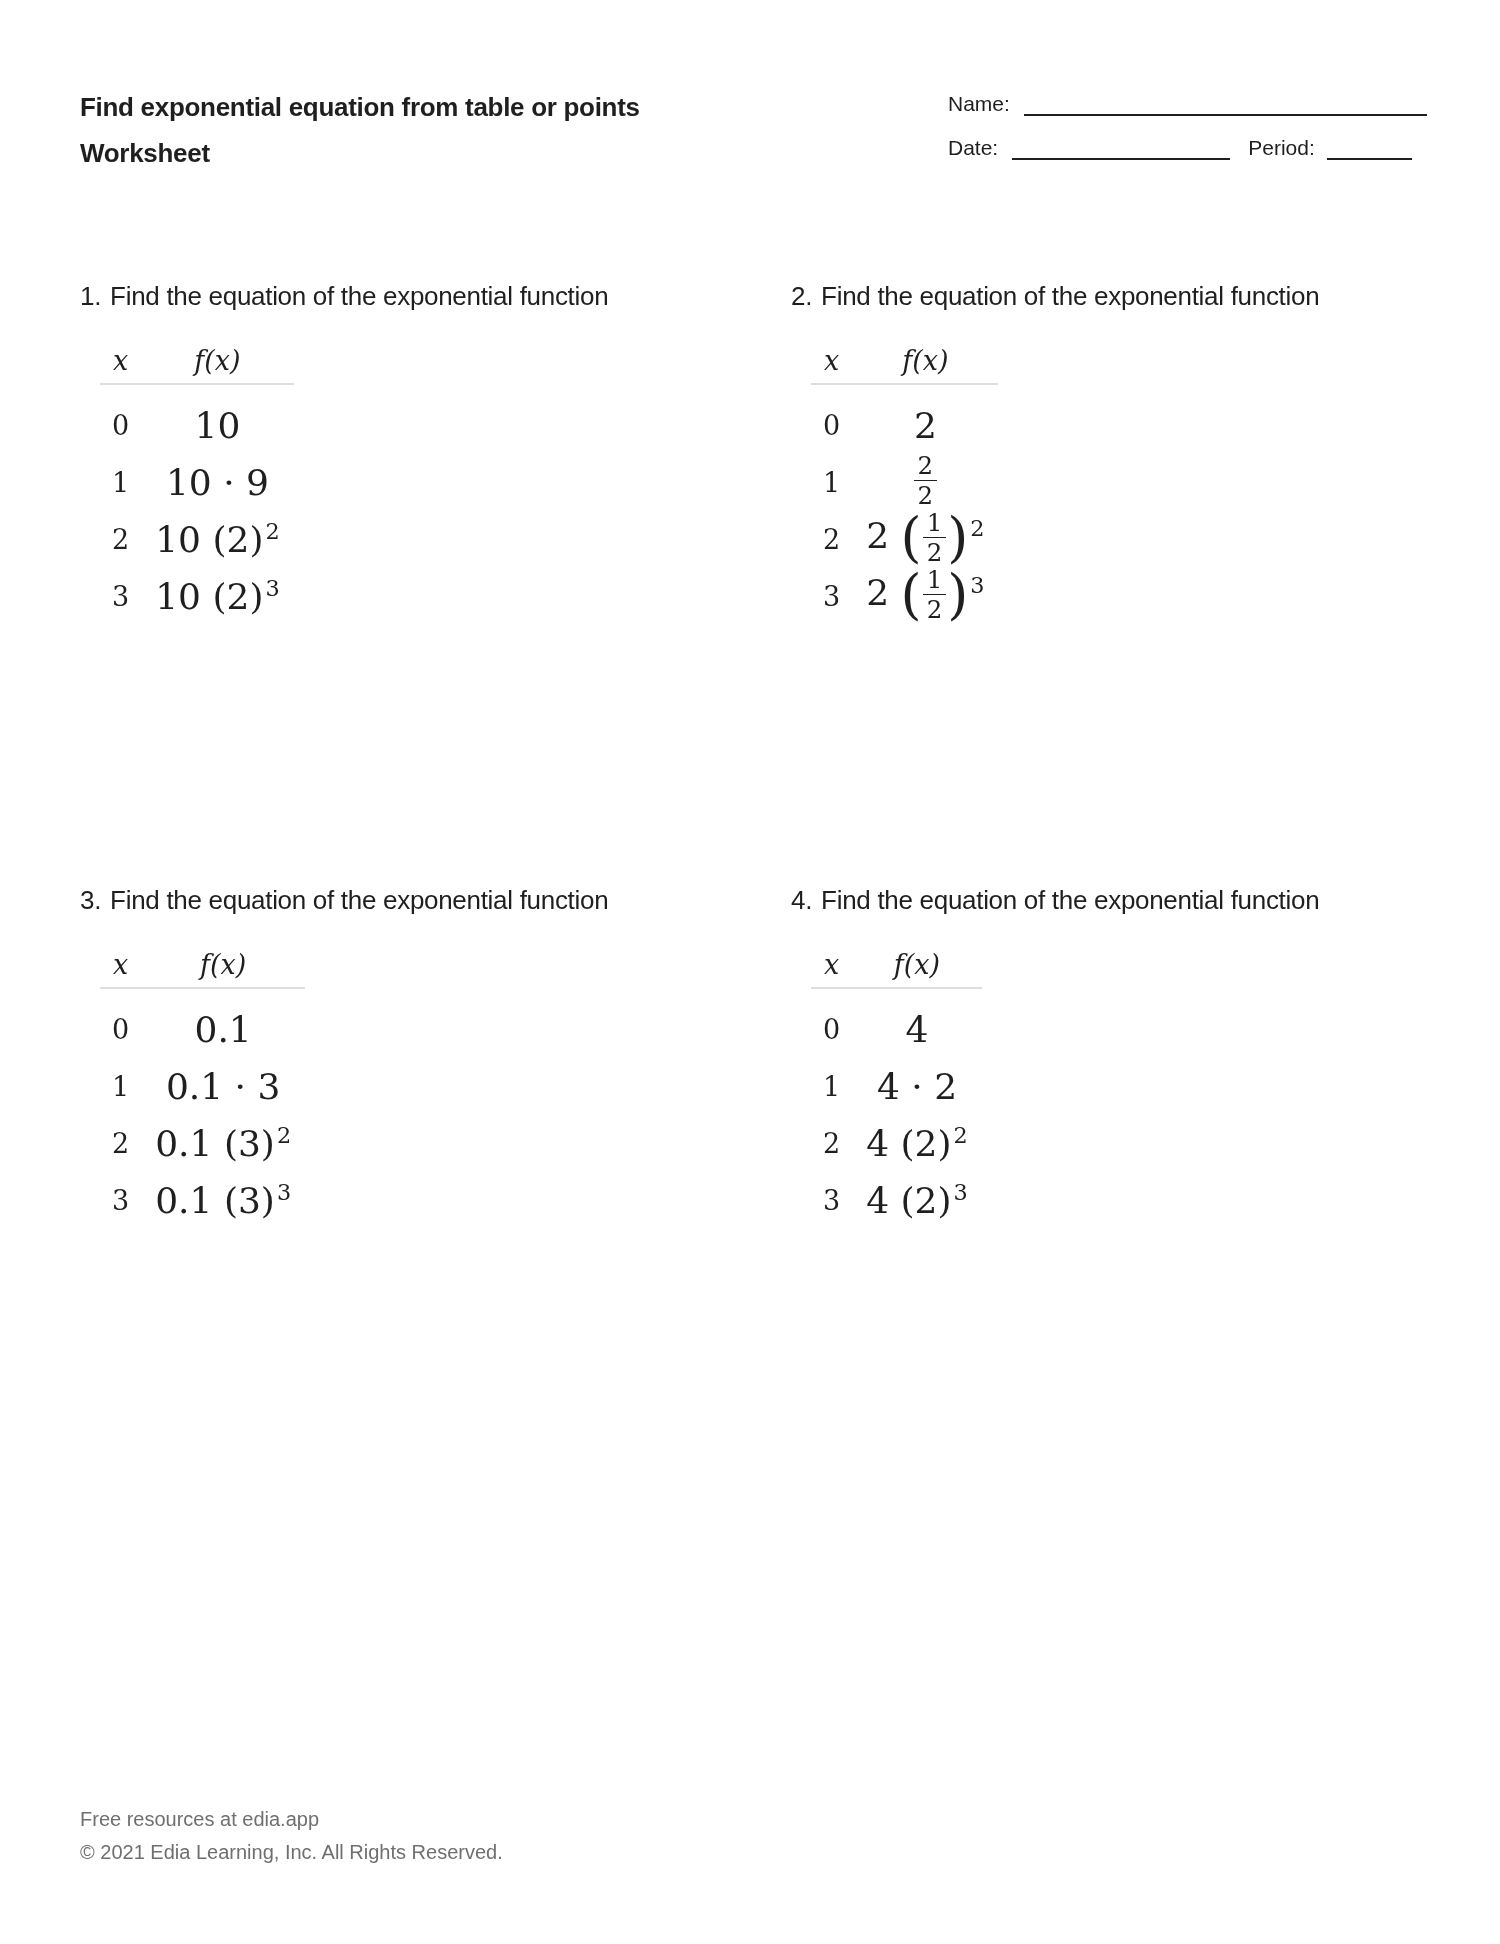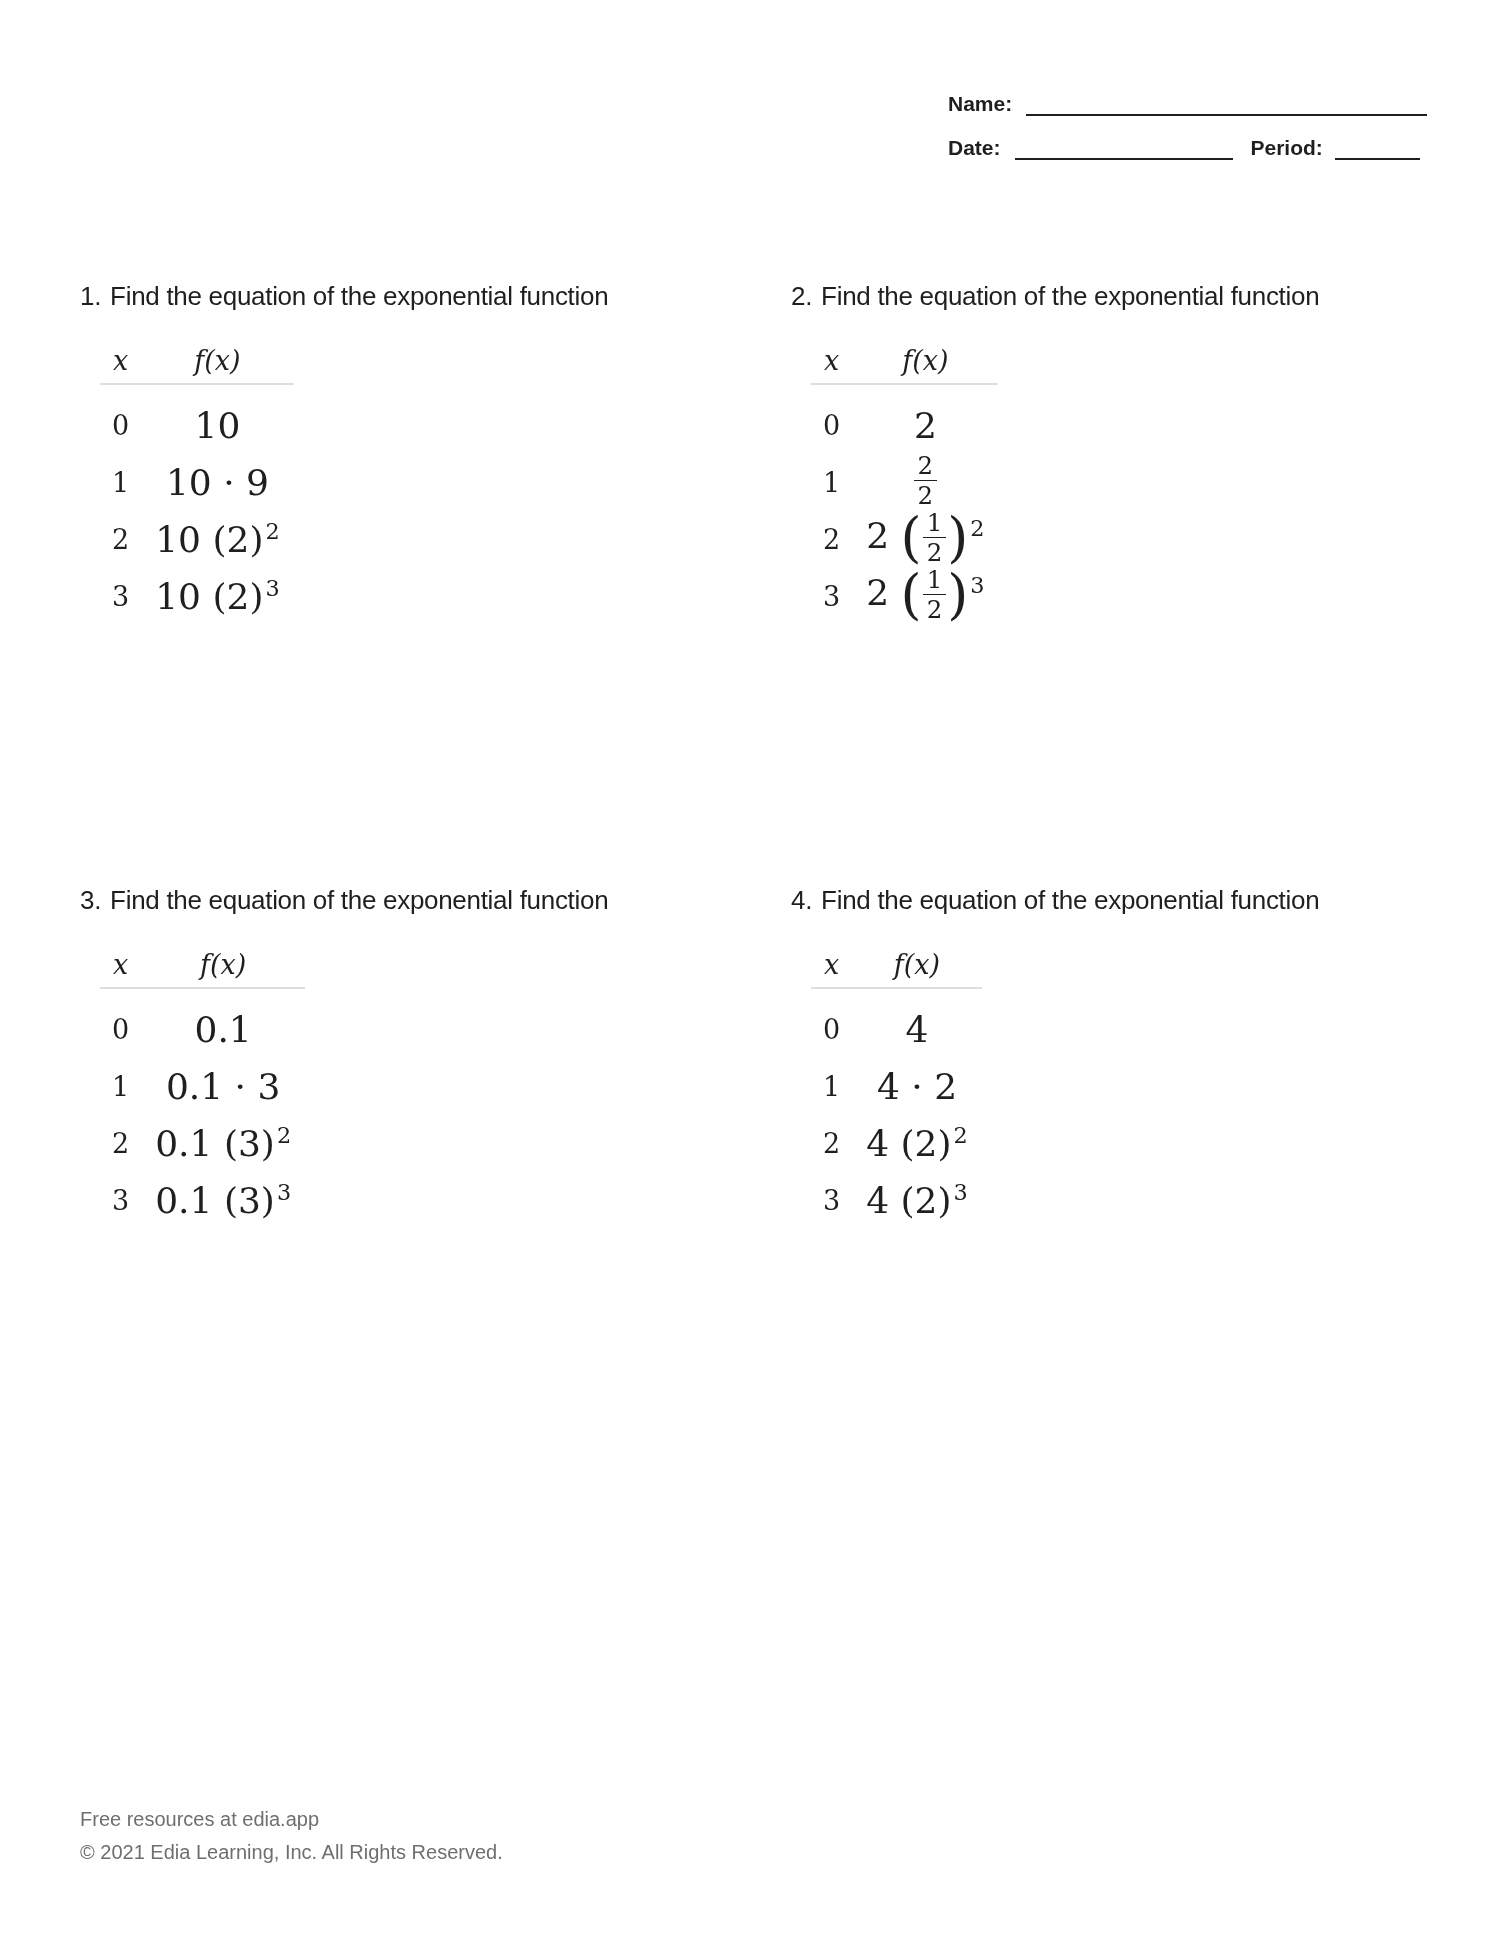--- a/index.html
+++ b/index.html
@@ -20,21 +20,20 @@
   }
   
   .title{
     position:absolute;left:80px;top:84px;
     font-size:26px;font-weight:bold;line-height:46px;
     letter-spacing:-0.3px;
   }
   .fields{
     position:absolute;left:948px;top:92px;width:479px;
     font-size:21px;
-    font-weight:bold;
   }
   .frow{display:flex;align-items:flex-end;}
   .frow + .frow{margin-top:20px;}
   .flabel{white-space:nowrap;line-height:24px;}
   .fline{border-bottom:2px solid var(--line);height:22px;box-sizing:border-box;}
   .name-line{flex:1;margin-left:14px;}
   .date-line{width:218px;margin-left:14px;}
   .period-label{margin-left:18px;}
   .period-line{width:85px;margin-left:12px;}
   
@@ -96,20 +95,24 @@
   .footer{
     position:absolute;left:80px;top:1803px;
     font-size:20px;line-height:33px;color:var(--muted);
   }
 </style>
 </head>
 <body>
 
 <div class="page">
 
+  <div class="title">
+    <div>Find exponential equation from table or points</div>
+    <div>Worksheet</div>
+  </div>
 
   <div class="fields">
     <div class="frow">
       <span class="flabel">Name:</span>
       <span class="fline name-line"></span>
     </div>
     <div class="frow">
       <span class="flabel">Date:</span>
       <span class="fline date-line"></span>
       <span class="flabel period-label">Period:</span>

